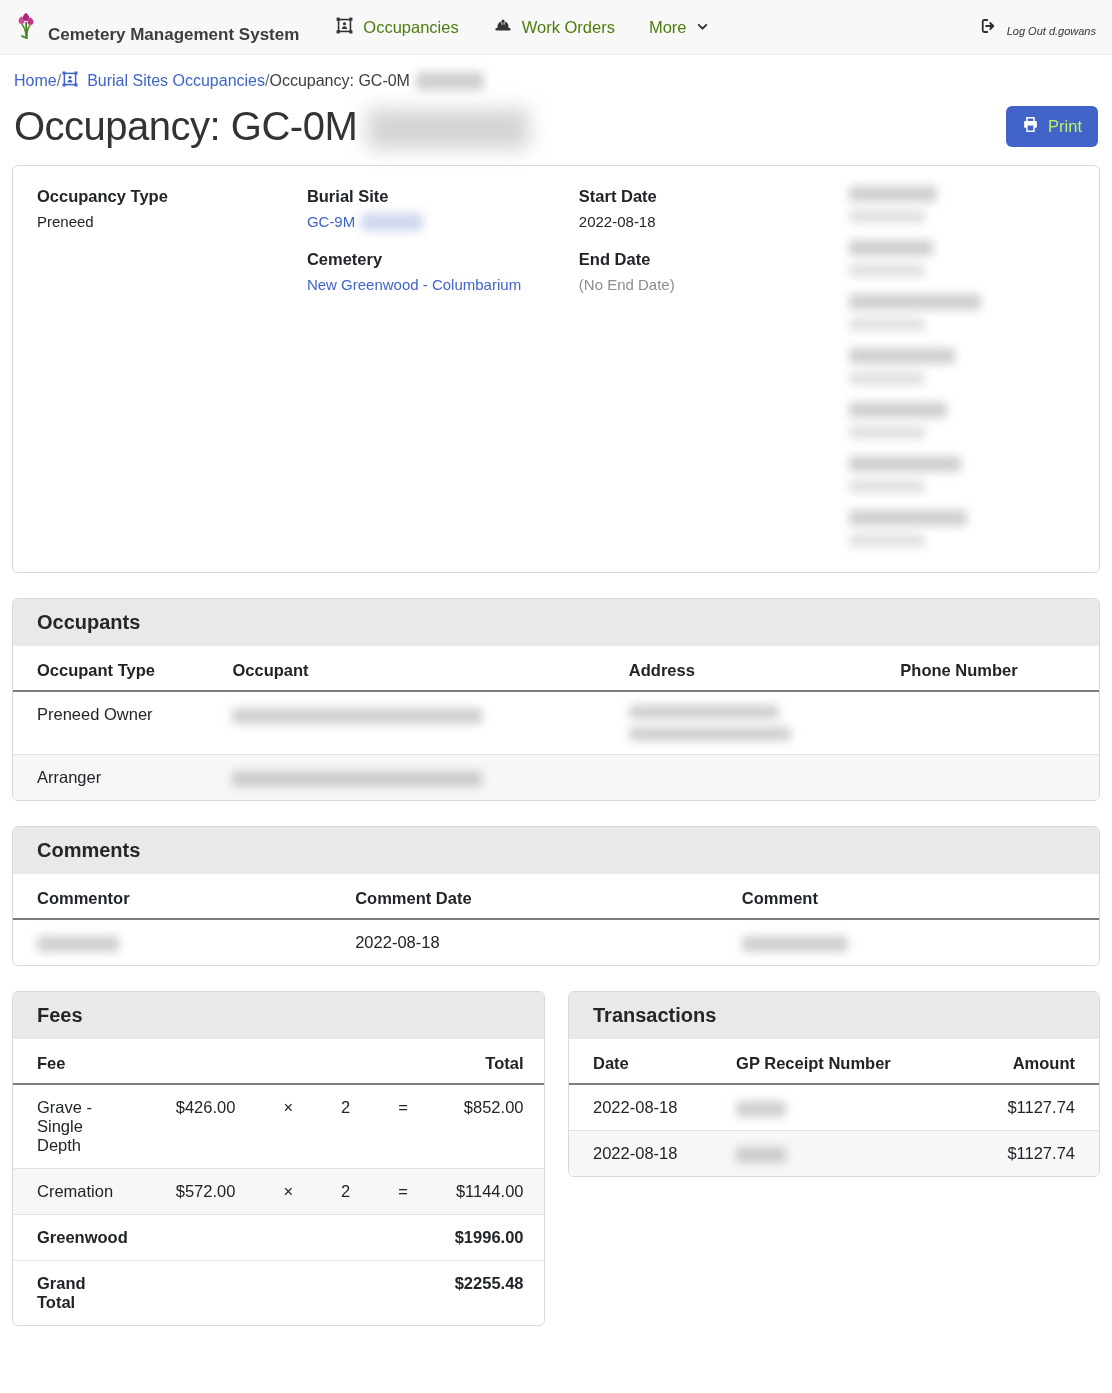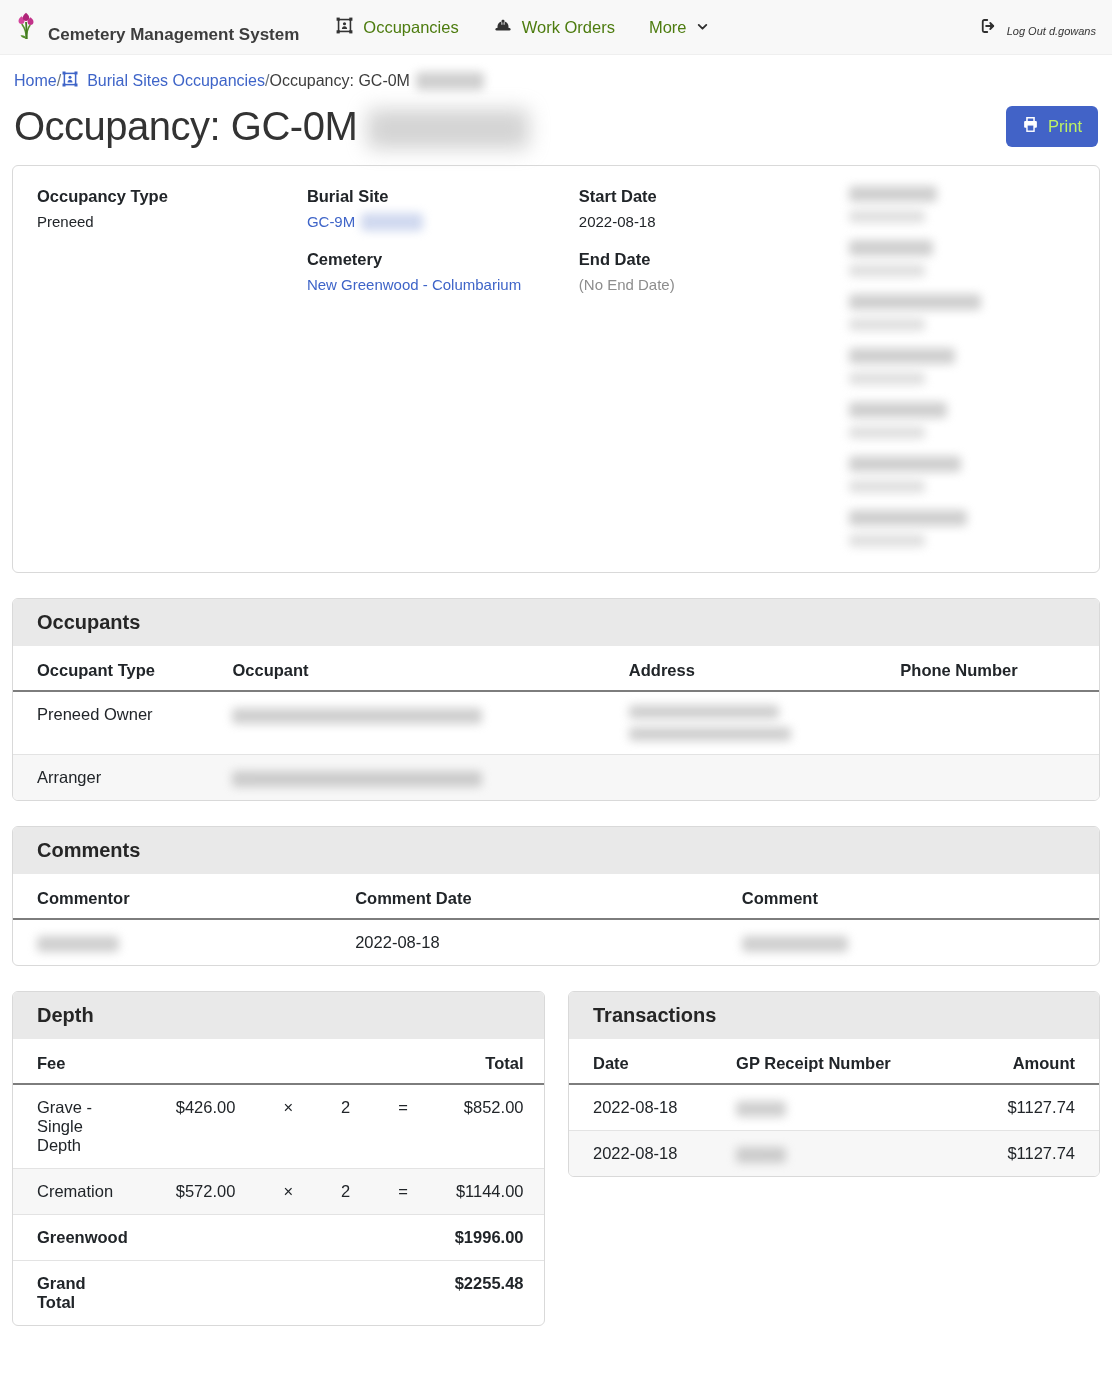--- a/index.html
+++ b/index.html
@@ -297,21 +297,21 @@
           <td><span class="blur" style="width:82px;height:16px;"></span></td>
           <td>2022-08-18</td>
           <td><span class="blur" style="width:106px;height:16px;"></span></td>
         </tr>
       </tbody>
     </table>
   </div>
 
   <div class="two-col">
     <div class="card fees-card">
-      <div class="card-header">Depth</div>
+      <div class="card-header">Fees</div>
       <table>
         <thead>
           <tr>
             <th class="fee-name">Fee</th>
             <th class="fee-unit"></th>
             <th class="fee-op"></th>
             <th class="fee-op"></th>
             <th class="fee-op"></th>
             <th class="num">Total</th>
           </tr>

